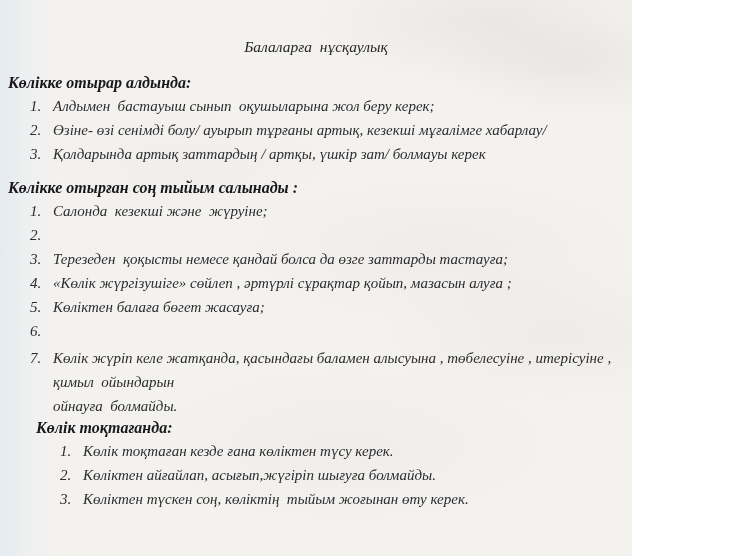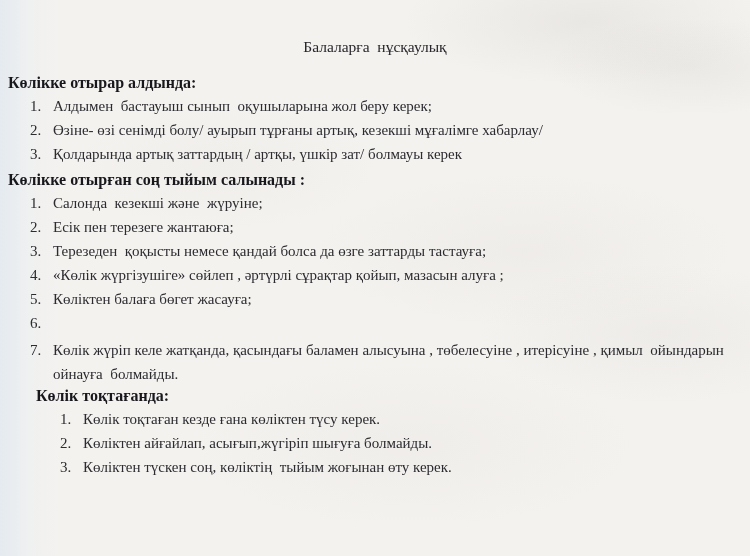--- a/index.html
+++ b/index.html
@@ -1,53 +1,54 @@
 <!DOCTYPE html>
 <html><head>
 <meta charset="utf-8">
 <style>
   * { margin:0; padding:0; box-sizing:border-box; }
   html,body { width:750px; height:556px; }
   body { font-family:"Liberation Serif","DejaVu Serif",serif; }
 
   .page {
     position:relative;
-    width:750px; height:556px;
+    width:632px; height:556px;
     overflow:hidden;
     color:#2b2b30;
     background:
       radial-gradient(ellipse 260px 90px at 78% 4%,  rgba(168,165,158,0.14), rgba(168,165,158,0) 70%),
       radial-gradient(ellipse 200px 70px at 92% 12%, rgba(168,165,158,0.12), rgba(168,165,158,0) 70%),
       radial-gradient(ellipse 300px 110px at 70% 45%, rgba(175,170,160,0.08), rgba(175,170,160,0) 70%),
       radial-gradient(ellipse 260px 100px at 88% 60%, rgba(175,170,160,0.09), rgba(175,170,160,0) 70%),
       radial-gradient(ellipse 220px 90px at 30% 30%, rgba(180,175,165,0.06), rgba(180,175,165,0) 70%),
       radial-gradient(ellipse 320px 120px at 55% 80%, rgba(180,175,168,0.07), rgba(180,175,168,0) 70%),
       linear-gradient(90deg, rgba(226,233,240,0.85) 0px, rgba(230,236,242,0.35) 28px, rgba(238,241,245,0) 60px),
       #f4f2ef;
+    font-style: italic;
   }
 
   .doc-title {
     margin-top:37px;
     text-align:center;
     font-size:15.5px;
     line-height:19px;
     white-space:pre;
     color:#26262b;
   }
 
   .sec-heading {
     font-weight:700;
     font-size:16px;
     line-height:19px;
     margin-left:8px;
     color:#17171c;
     white-space:pre;
   }
   .sec-heading.h1 { margin-top:17px; }
-  .sec-heading.h2 { margin-top:7px; }
+  .sec-heading.h2 { margin-top:15px; }
   .sec-heading.h3 { margin-left:36px; }
 
   ol.instruction-list {
     list-style:none;
     margin:5px 0 0 0;
     padding:0 12px 0 30px;
   }
   ol.instruction-list.indent-more { padding-left:60px; }
 
   ol.instruction-list li {
@@ -86,21 +87,20 @@
   </ol>
 
   <div class="sec-heading h2">Көлікке отырған соң тыйым салынады :</div>
   <ol class="instruction-list">
     <li>
       <span class="num">1.</span>
       <span class="txt">Салонда  кезекші және  жүруіне;</span>
     </li>
     <li>
       <span class="num">2.</span>
-      <span class="txt">Есік пен терезеге жантаюға;</span>
     </li>
     <li>
       <span class="num">3.</span>
       <span class="txt">Терезеден  қоқысты немесе қандай болса да өзге заттарды тастауға;</span>
     </li>
     <li>
       <span class="num">4.</span>
       <span class="txt">«Көлік жүргізушіге» сөйлеп , әртүрлі сұрақтар қойып, мазасын алуға ;</span>
     </li>
     <li>

